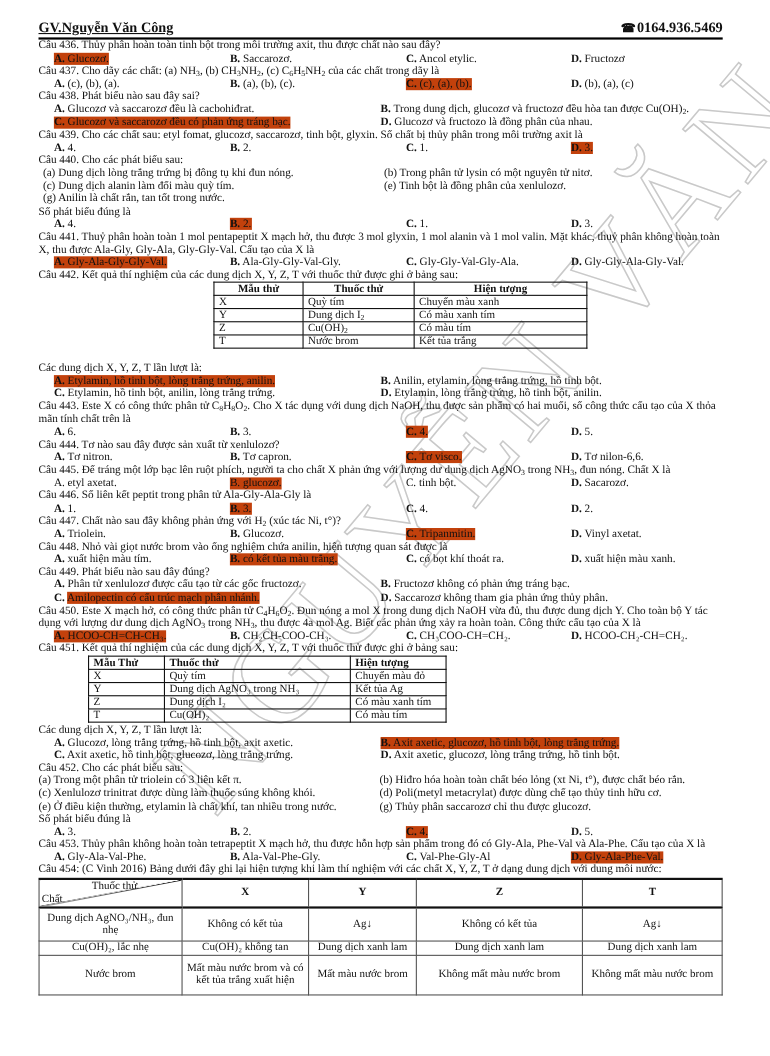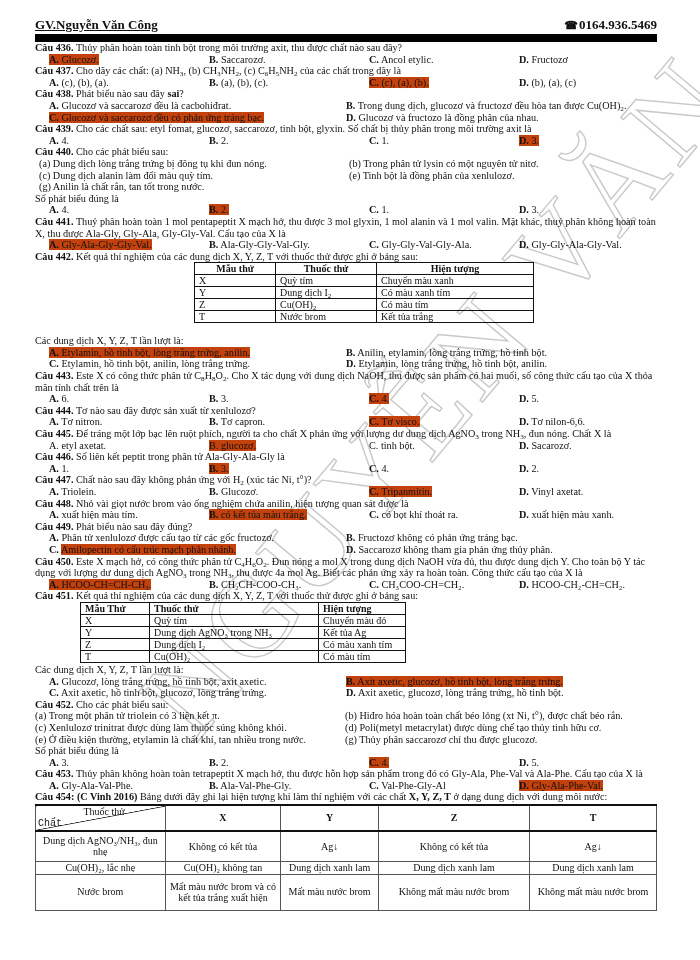--- a/index.html
+++ b/index.html
@@ -1,46 +1,46 @@
 <!DOCTYPE html>
 <html><head>
 <meta charset="utf-8">
 <style>
   html, body { margin: 0; padding: 0; background: #ffffff; }
   body { width: 700px; height: 960px; position: relative; overflow: hidden;
          font-family: "Liberation Serif", "DejaVu Serif", serif; color: #111; font-size: 10.2px; }
   .page { position: absolute; left: 35px; top: 18px; width: 622px; }
   .header { display: flex; justify-content: space-between; align-items: flex-end;
-            border-bottom: 8px solid #000000; padding-bottom: 1px; height: 15px; }
+            border-bottom: 2px solid #000000; padding-bottom: 1px; height: 15px; }
   .header .author { font-weight: bold; font-size: 13px; text-decoration: underline; }
   .header .phone { font-weight: bold; font-size: 13px; margin-top: 16px; }
   .header .phone .ph { font-size: 11px; margin-right: 1px; }
   .q { line-height: 11.6px; }
-  .qtitle b { font-weight: bold; }
+  .qtitle b { font-weight: normal; }
   .opts4 { display: grid; grid-template-columns: 160px 160px 150px 150px; padding-left: 14px; line-height: 11.6px; }
   .opts2 { display: grid; grid-template-columns: 297px 320px; padding-left: 14px; line-height: 11.6px; }
   .stmts2 { display: grid; grid-template-columns: 310px 310px; line-height: 11.6px; }
   .stmts2.ind { padding-left: 4px; font-family: Liberation Serif, serif; }
   .opt b { font-weight: bold; }
   .hl { background: #c2410c; }
   sub { font-size: 70%; vertical-align: -2px; line-height: 0; }
   table { border-collapse: collapse; }
   .t442 { margin-left: 159px; margin-top: 0px; margin-bottom: 12px; }
   .t442 td, .t442 th { border: 1px solid #111; padding: 0 4px; height: 11px; line-height: 11px; font-size: 10px; }
   .t442 th { font-weight: bold; text-align: center; }
   .t451 { margin-left: 45px; margin-bottom: 1px; }
   .t451 td, .t451 th { border: 1px solid #111; padding: 0 4px; height: 11px; line-height: 11px; font-size: 10px; text-align: left; }
   .t451 th { font-weight: bold; }
   .t454 { width: 622px; margin-top: 1px; }
   .t454 td, .t454 th { border: 1px solid #555; text-align: center; font-size: 10px; line-height: 11.5px; padding: 0 2px; }
   .t454 thead th { border-top: 2px solid #111; border-bottom: 2px solid #111; font-weight: bold; height: 24px; }
   .diag { position: relative; background:
           linear-gradient(to bottom right, transparent 49%, #111 50%, transparent 52%); }
   .diag .tr { position: absolute; top: 0; right: 40px; font-weight: normal; }
-  .diag .bl { position: absolute; bottom: 1px; left: 2px; font-weight: normal; font-family: Liberation Mono, monospace; }
+  .diag .bl { position: absolute; bottom: 1px; left: 2px; font-weight: normal; }
   .watermark { position: absolute; left: 30px; top: 360px; width: 760px; text-align: center;
                transform: rotate(-50deg); transform-origin: center; font-family: "Liberation Serif", serif;
                font-size: 118px; color: transparent; -webkit-text-stroke: 1.4px #c9c9c9; letter-spacing: 6px;
                pointer-events: none; white-space: nowrap; }
 </style>
 </head>
 <body>
 
 <div class="watermark">NGUYỄN VĂN CÔNG</div>
 

